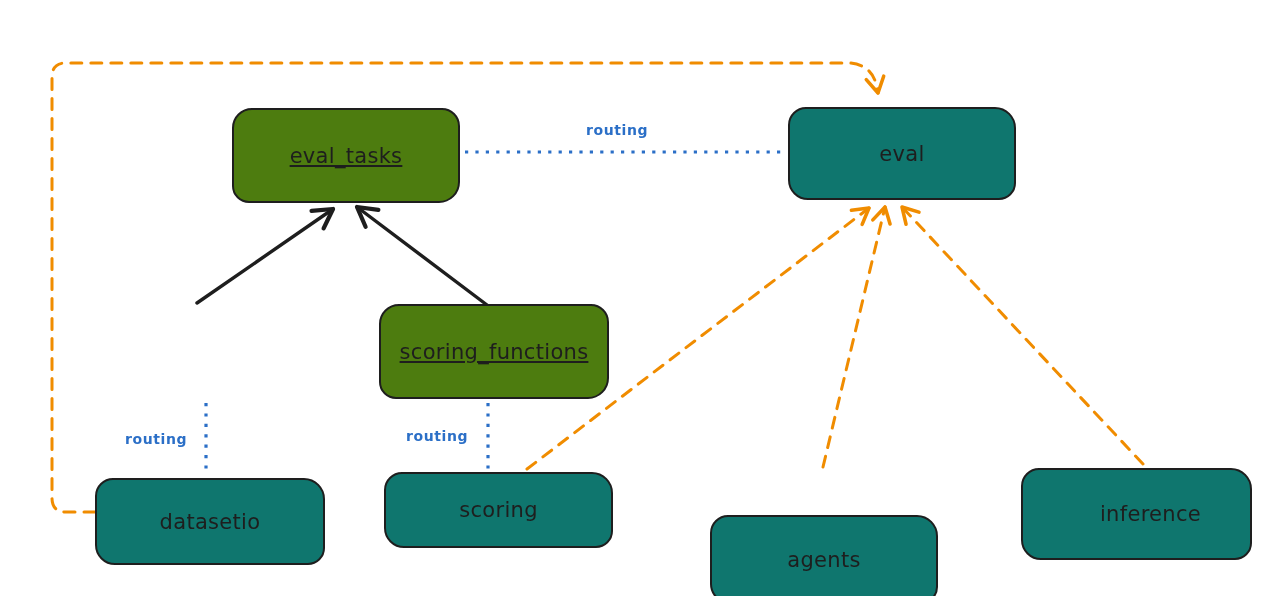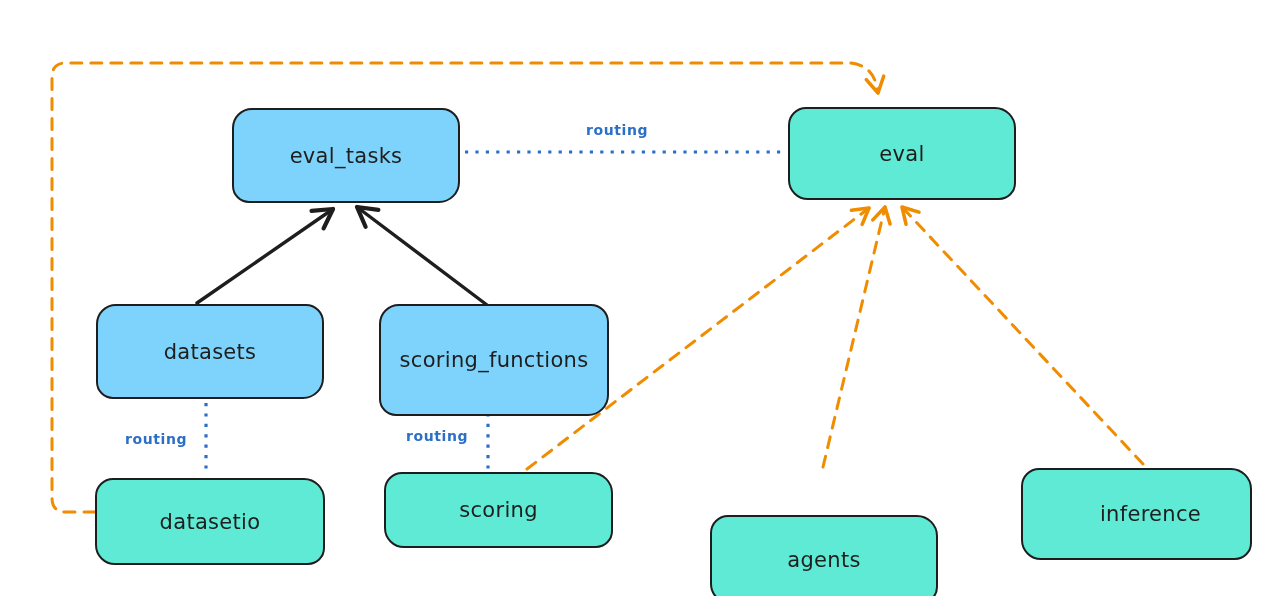--- a/index.html
+++ b/index.html
@@ -29,22 +29,22 @@
     box-sizing: border-box;
     border: 2.6px solid #1e1e1e;
     display: flex;
     align-items: center;
     justify-content: center;
     font-size: 21px;
     color: #1e1e1e;
     letter-spacing: 0.3px;
     z-index: 2;
   }
-  .node.blue  { background: #7dd3fc; border-radius: 20px 18px 21px 17px; }
-  .node.green { background: #5eead4; border-radius: 18px 21px 17px 20px; }
+  .node.blue  { background: #4d7c0f; border-radius: 20px 18px 21px 17px; text-decoration: underline; }
+  .node.green { background: #0f766e; border-radius: 18px 21px 17px 20px; }
   .edge-label {
     position: absolute;
     transform: translate(-50%, -50%);
     color: #2b6fc7;
     font-size: 14px;
     font-weight: 700;
     letter-spacing: 0.6px;
     white-space: nowrap;
     z-index: 3;
   }
@@ -78,25 +78,22 @@
   </svg>
 
   <div class="node blue" style="left:232px; top:108px; width:228px; height:95px;">
     <span>eval_tasks</span>
   </div>
 
   <div class="node green" style="left:788px; top:107px; width:228px; height:93px;">
     <span>eval</span>
   </div>
 
-  <div class="node blue" style="left:96px; top:304px; width:228px; height:95px;">
-    <span>datasets</span>
-  </div>
 
-  <div class="node blue" style="left:379px; top:304px; width:230px; height:112px;">
+  <div class="node blue" style="left:379px; top:304px; width:230px; height:95px;">
     <span>scoring_functions</span>
   </div>
 
   <div class="node green" style="left:95px; top:478px; width:230px; height:87px;">
     <span>datasetio</span>
   </div>
 
   <div class="node green" style="left:384px; top:472px; width:229px; height:76px;">
     <span>scoring</span>
   </div>

